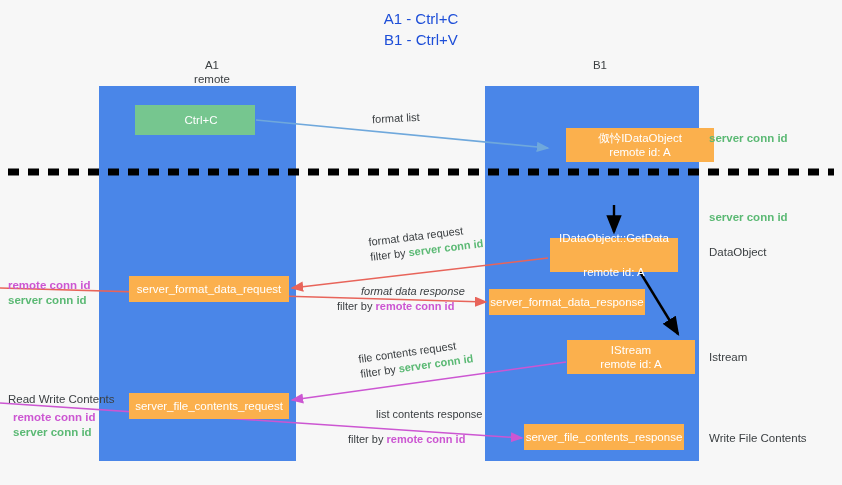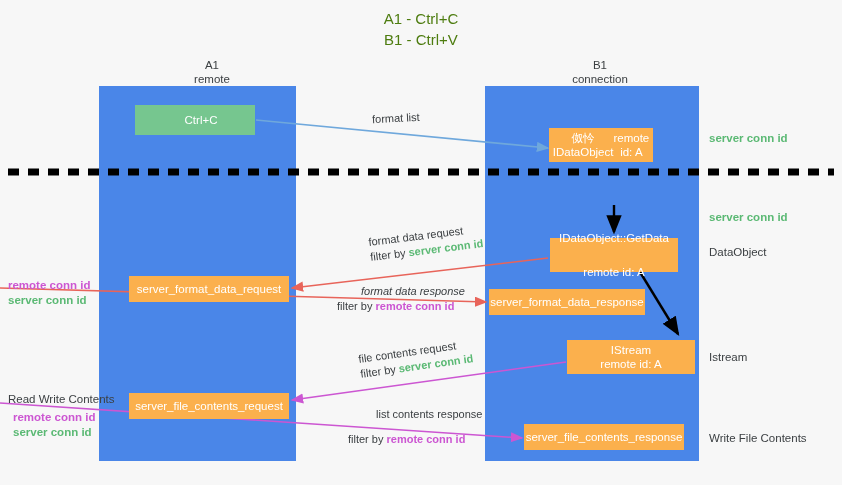--- a/index.html
+++ b/index.html
@@ -9,21 +9,21 @@
     font-family:"Liberation Sans", sans-serif;
     position:relative;
     overflow:hidden;
     color:#3c4043;
   }
   #stage{position:absolute;inset:0;}
   svg.layer{position:absolute;left:0;top:0;width:842px;height:485px;pointer-events:none;}
 
   .title{
     position:absolute;left:0;top:8px;width:842px;
-    text-align:center;font-size:15px;line-height:21px;color:#4d7c0f;
+    text-align:center;font-size:15px;line-height:21px;color:#1d4ed8;
   }
 
   .lane{
     position:absolute;background:#4a86e8;
   }
   .lane-head{
     position:absolute;text-align:center;font-size:11.5px;line-height:14px;color:#3c4043;
   }
 
   .box{
@@ -57,21 +57,20 @@
     <div>A1 - Ctrl+C</div>
     <div>B1 - Ctrl+V</div>
   </div>
 
   <div class="lane-head" style="left:152px;top:58px;width:120px;">
     <div>A1</div>
     <div>remote</div>
   </div>
   <div class="lane-head" style="left:535px;top:58px;width:130px;">
     <div>B1</div>
-    <div>connection</div>
   </div>
 
   <div class="lane" style="left:99px;top:86px;width:197px;height:375px;"></div>
   <div class="lane" style="left:485px;top:86px;width:214px;height:375px;"></div>
 
   <svg class="layer">
     <defs>
       <marker id="ah-blue" markerWidth="9" markerHeight="9" refX="7" refY="3.2" orient="auto">
         <path d="M0,0 L8,3.2 L0,6.4 z" fill="#6fa8dc"></path>
       </marker>
@@ -100,21 +99,21 @@
 
     <line x1="566" y1="362" x2="292" y2="400" stroke="#cc56d2" stroke-width="1.6" marker-end="url(#ah-mag)"></line>
 
     <line x1="0" y1="403" x2="522" y2="438" stroke="#cc56d2" stroke-width="1.6" marker-end="url(#ah-mag)"></line>
   </svg>
 
   <div class="box green" style="left:135px;top:105px;width:120px;height:30px;padding-left:16px;">
     <span>Ctrl+C</span>
   </div>
 
-  <div class="box orange" style="left:549px;top:128px;width:104px;height:34px;flex-direction:row;">
+  <div class="box orange" style="left:566px;top:128px;width:148px;height:34px;flex-direction:column;">
     <span>伮忴IDataObject</span>
     <span>remote id: A</span>
   </div>
 
 
   <div class="box orange" style="left:550px;top:238px;width:128px;height:34px;flex-direction:column;gap:20px;">
     <span>IDataObject::GetData</span>
     <span>remote id: A</span>
   </div>
 

